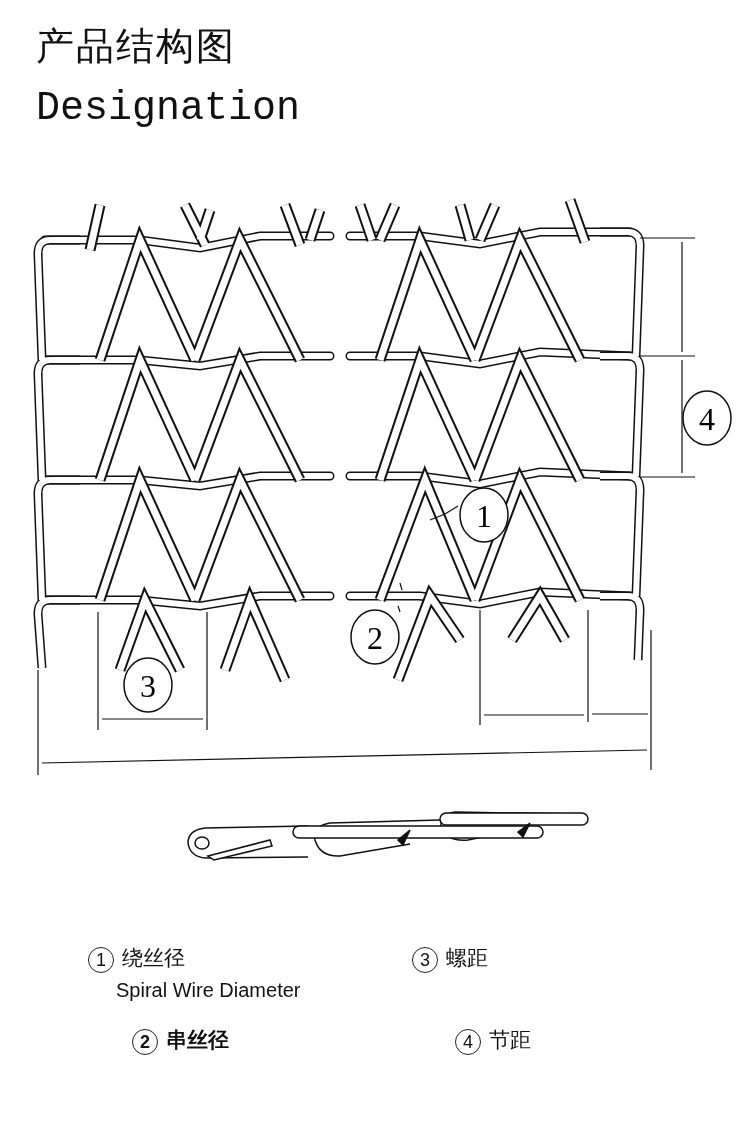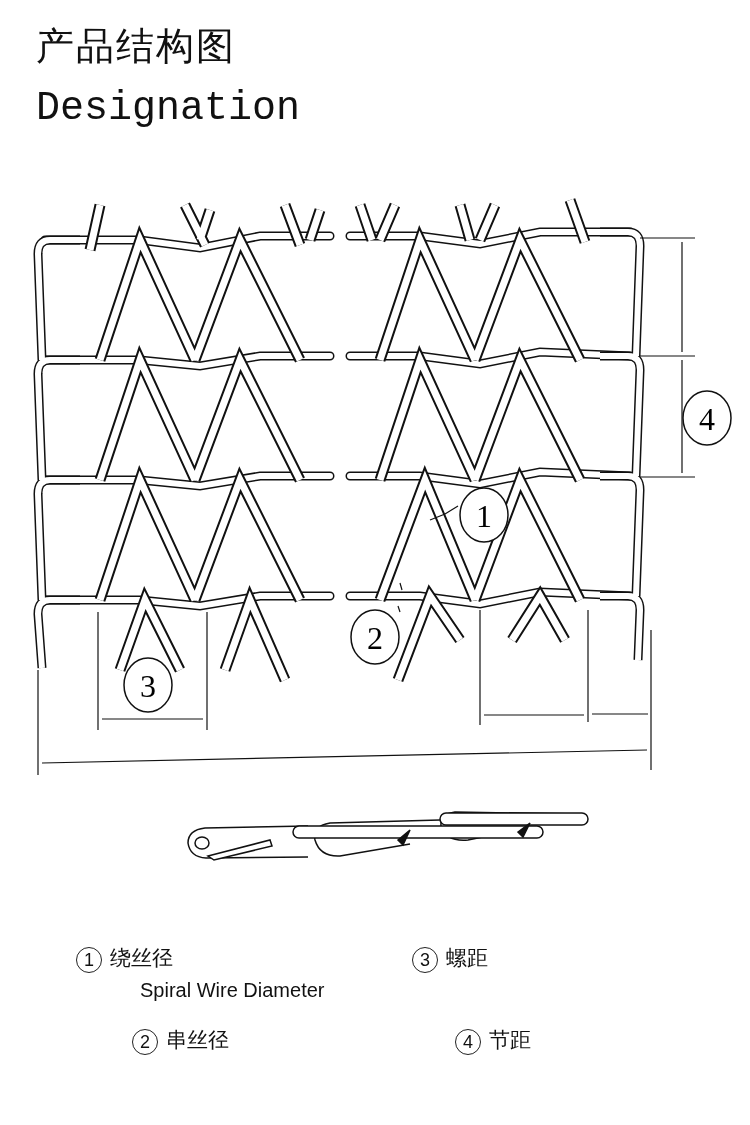--- a/index.html
+++ b/index.html
@@ -3,21 +3,21 @@
 <meta charset="utf-8">
 <style>
   html,body{margin:0;padding:0;background:#fff;}
   body{width:750px;height:1125px;position:relative;overflow:hidden;font-family:"Liberation Sans",sans-serif;color:#111;}
   .title-cn{position:absolute;left:36px;top:21px;font-size:38px;letter-spacing:2px;font-family:"DejaVu Sans",sans-serif;}
   .title-en{position:absolute;left:36px;top:86px;font-size:40px;font-family:Liberation Mono, monospace;}
   svg.diagram{position:absolute;left:0;top:0;}
   .legend-item{position:absolute;font-size:20px;}
   .legend-item .cn{font-family:"DejaVu Sans",sans-serif;font-size:21px;}
   .legend-item .num{display:inline-block;width:24px;height:24px;border:1.5px solid #222;border-radius:50%;text-align:center;line-height:24px;font-size:18px;margin-right:8px;vertical-align:middle;}
-  .legend-item .en{display:block;margin-left:64px;margin-top:6px;}
+  .legend-item .en{display:block;margin-left:28px;margin-top:6px;}
 </style>
 </head>
 <body>
 
 <div class="title-cn">产品结构图</div>
 <div class="title-en">Designation</div>
 
 <svg class="diagram" width="750" height="900" viewBox="0 0 750 900">
   <defs>
     <g id="strut">
@@ -140,25 +140,25 @@
     <path d="M208 856 L270 840 L272 846 L214 860Z"></path>
     <path d="M440 820 L330 823 Q312 826 315 840 Q320 857 340 856 L410 844"></path>
     <path d="M580 814 L455 812 Q440 814 441 826 Q446 842 468 840 L528 828"></path>
     <rect x="293" y="826" width="250" height="12" rx="6"></rect>
     <rect x="440" y="813" width="148" height="12" rx="6"></rect>
     <path d="M398 840 L410 830 L403 845Z" fill="#111"></path>
     <path d="M518 832 L530 823 L523 837Z" fill="#111"></path>
   </g>
 </svg>
 
-<div class="legend-item" style="left:76px;top:944px;">
+<div class="legend-item" style="left:88px;top:944px;">
   <span class="num">1</span><span class="cn">绕丝径</span>
   <span class="en">Spiral Wire Diameter</span>
 </div>
-<div class="legend-item" style="left:132px;top:1026px;">
+<div class="legend-item" style="left:132px;top:1026px;font-weight:bold;">
   <span class="num">2</span><span class="cn">串丝径</span>
 </div>
 <div class="legend-item" style="left:412px;top:944px;">
   <span class="num">3</span><span class="cn">螺距</span>
 </div>
 <div class="legend-item" style="left:455px;top:1026px;">
   <span class="num">4</span><span class="cn">节距</span>
 </div>
 
 </body></html>

